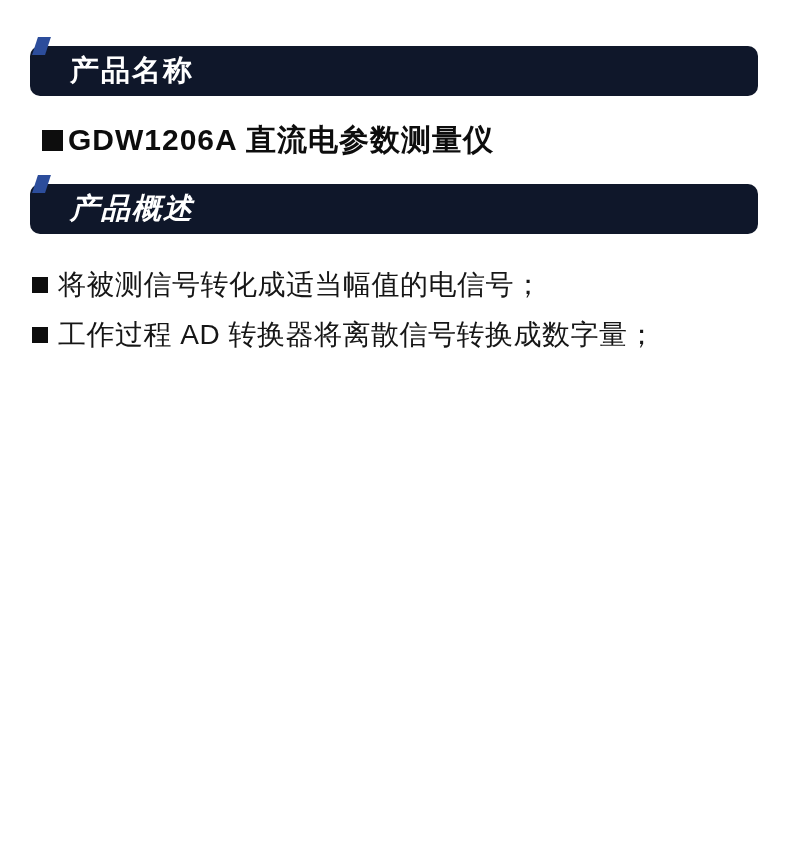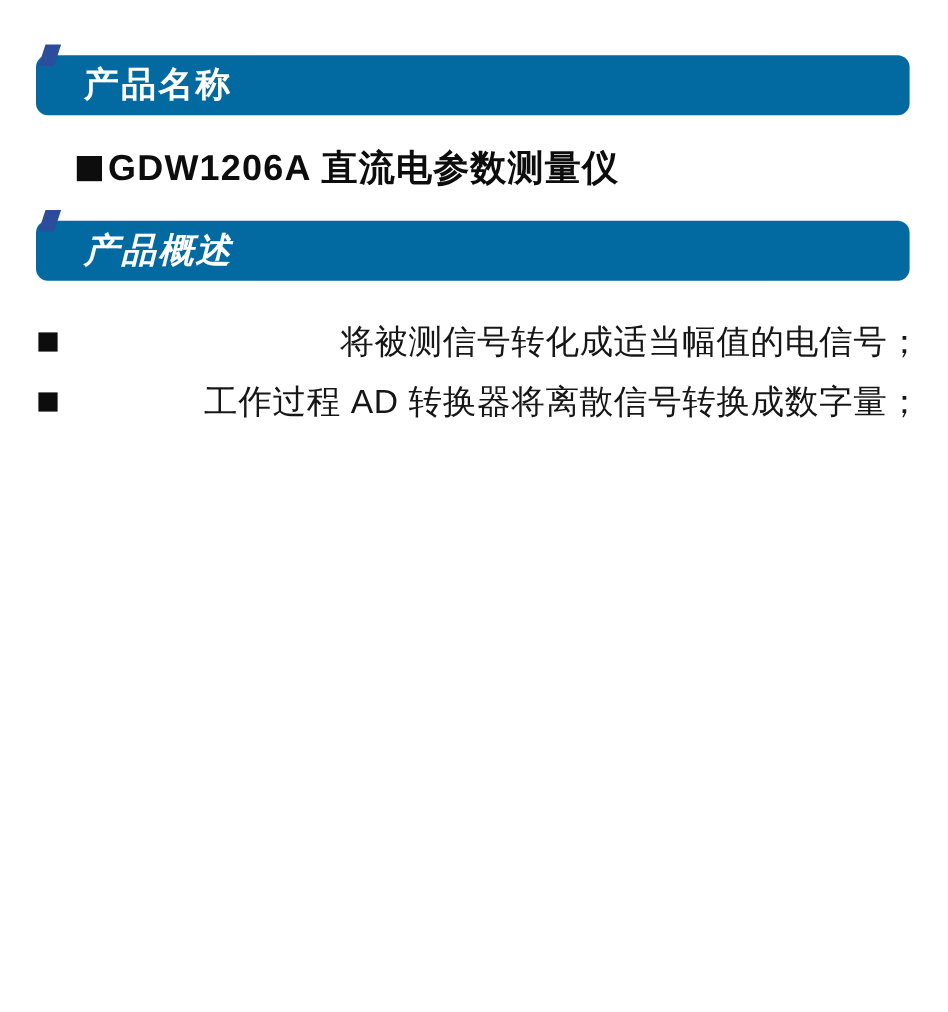--- a/index.html
+++ b/index.html
@@ -12,21 +12,21 @@
     position:relative;
   }
   .page { width:790px; height:843px; background:#ffffff; }
 
   
   .banner {
     position:relative;
     margin-left:30px;
     width:728px;
     height:50px;
-    background:#0369a1;
+    background:#0f172a;
     border-radius:10px;
     display:flex;
     align-items:center;
     padding-left:40px;
   }
   .banner .notch {
     position:absolute;
     left:5px;
     top:-9px;
     width:13px;
@@ -40,21 +40,21 @@
     font-weight:bold;
     letter-spacing:2px;
     white-space:nowrap;
   }
   .banner-1 { margin-top:46px; }
   .banner-2 { margin-top:26px;font-style:italic; }
   .banner-3 { margin-top:27px; }
 
   
   .product-title {
-    margin:26px 0 0 64px;
+    margin:26px 0 0 42px;
     display:flex;
     align-items:center;
     height:36px;
   }
   .title-square {
     flex:0 0 auto;
     width:21px;
     height:21px;
     background:#0d0d0d;
     margin-right:5px;
@@ -93,21 +93,21 @@
     letter-spacing:0.5px;
     color:#161616;
   }
   .li-square {
     flex:0 0 auto;
     width:16px;
     height:16px;
     background:#0d0d0d;
     margin:17px 10px 0 0;
   }
-  .li-text { flex:1; text-align:right; }
+  .li-text { flex:1; text-align:left; }
 </style>
 </head>
 <body>
 
 <div class="page">
 
   <div class="banner banner-1">
     <div class="notch"></div>
     <span class="banner-label">产品名称</span>
   </div>

